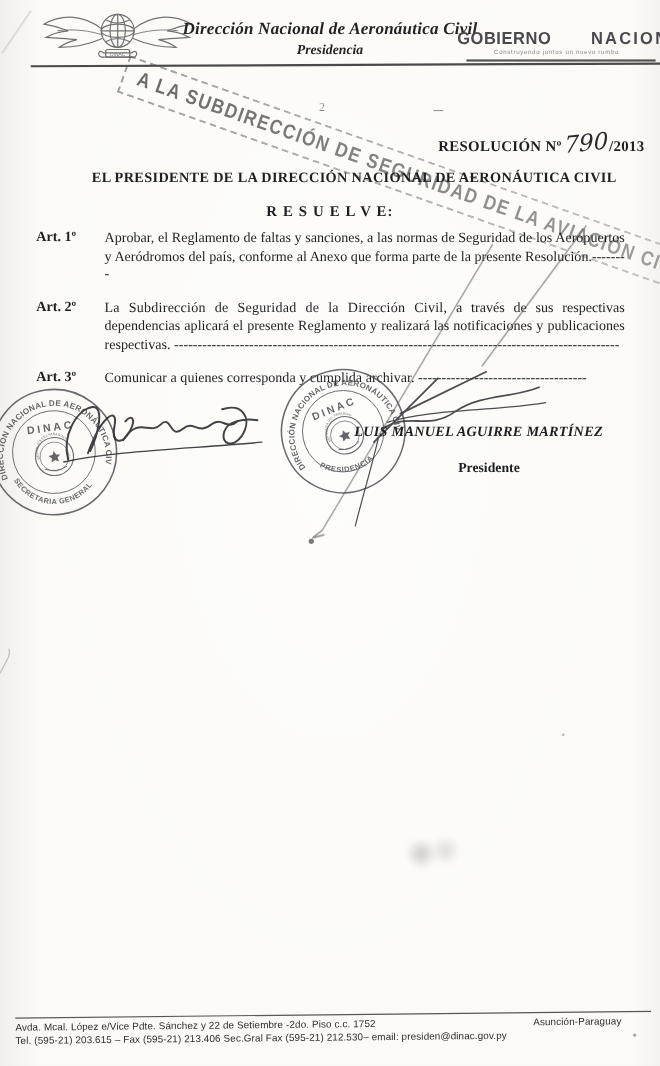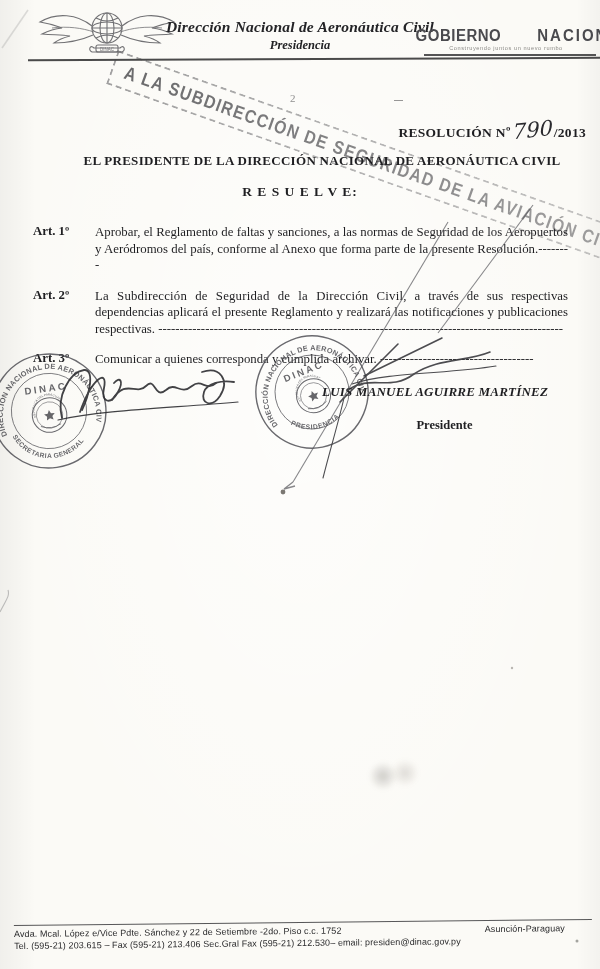--- a/index.html
+++ b/index.html
@@ -33,21 +33,21 @@
               letter-spacing:1.5px;color:rgba(52,52,56,.82);white-space:nowrap;
               display:inline-block;transform:scale(.95,1.12);transform-origin:0 50%;}
   
   .res-line{right:14px;top:121px;display:flex;align-items:baseline;}
   .res-label,.res-year{font-size:13.5px;font-weight:bold;letter-spacing:.3px;}
   .res-num{font-family:"DejaVu Serif",serif;font-style:italic;font-size:21px;line-height:18px;
            transform:rotate(-6deg) skewX(-6deg);display:inline-block;margin:0 1px 0 2px;color:#2a2a2e;}
   .heading{left:0;right:0;top:153px;text-align:center;font-size:13px;font-weight:bold;letter-spacing:.3px;padding-left:44px;}
   .resuelve{left:0;right:0;top:184px;text-align:center;font-size:13.5px;font-weight:bold;letter-spacing:1px;}
   
-  .articles{left:33px;top:224px;width:535px;}
+  .articles{left:33px;top:208px;width:535px;}
   .article{display:grid;grid-template-columns:62px 1fr;margin-bottom:14px;}
   .art-label{font-size:12.8px;font-weight:bold;}
   .art-body{font-size:12.8px;line-height:16.5px;text-align:justify;}
   .art-body b{font-weight:normal;margin-top:48px;}
   .art2 .art-body b{letter-spacing:.2px;}
   
   .sig-name{font-size:13px;font-weight:bold;font-style:italic;text-align:left;letter-spacing:.2px;}
   .sig-title{font-size:12.5px;font-weight:bold;text-align:center;margin-top:18px;}
   .sig-left-text{left:26px;top:414px;width:240px;}
   .sig-right-text{left:322px;top:384px;width:245px;}

